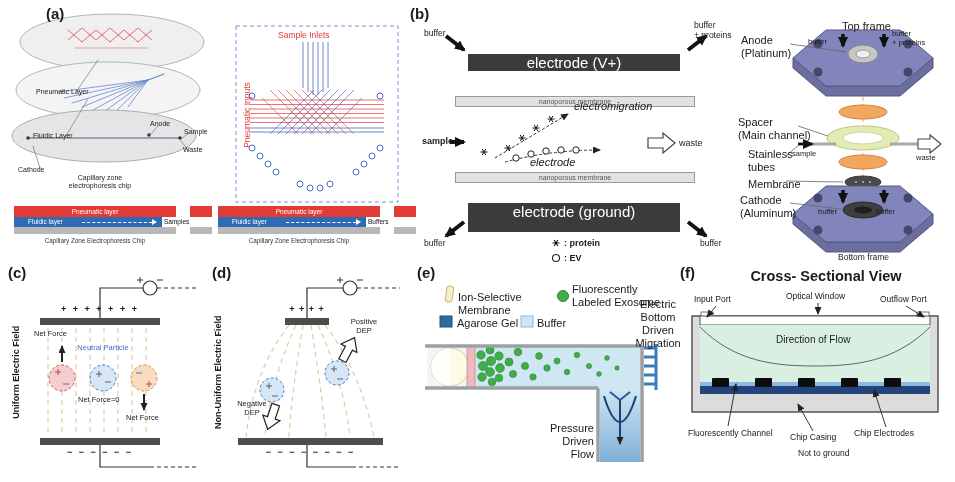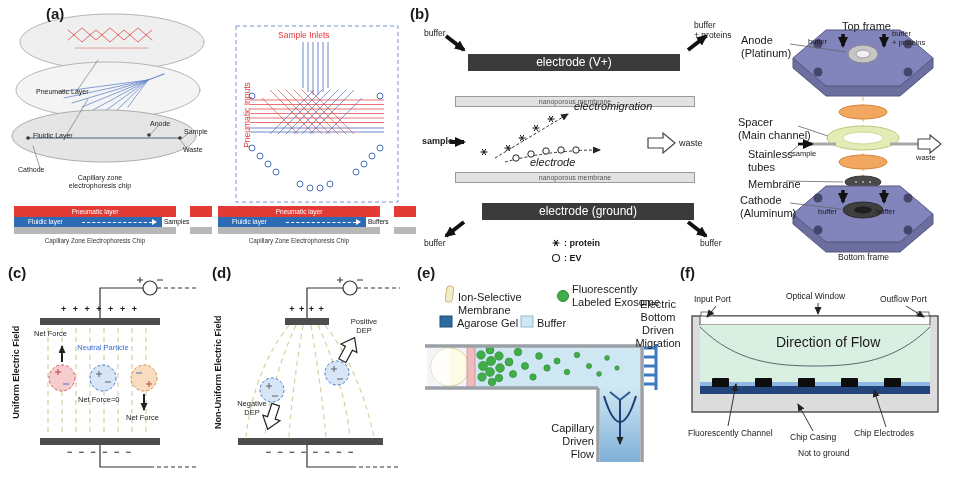--- a/index.html
+++ b/index.html
@@ -9,23 +9,23 @@
   .lbl{position:absolute;color:#1a1a1a;line-height:1.18;white-space:nowrap;
        font-family:"Liberation Sans",sans-serif;}
   .pre{white-space:pre-line;}
   .b{font-weight:bold;}
   .i{font-style:italic;}
   .c{text-align:center;}
   .r{color:#e03a3c;}
   .blue{color:#3a6fd8;}
   .rot{transform:rotate(-90deg);}
   .panel-label{font-size:15px;font-weight:bold;}.f7{font-size:7px}.f75{font-size:7.5px}.f8{font-size:11px}
-  .f85{font-size:8.5px}.f9{font-size:9px}.f95{font-size:14px}.f14{font-size:14.5px}
+  .f85{font-size:8.5px}.f9{font-size:9px}.f95{font-size:10px}.f14{font-size:14.5px}
   .bar{position:absolute;text-align:center;font-family:"Liberation Sans",sans-serif;}
-  .bar-dark{background:#3b3b3b;color:#fff;font-size:12px;}
+  .bar-dark{background:#3b3b3b;color:#fff;font-size:15px;}
   .bar-mem{background:#e2e2e2;border:1px solid #999;color:#555;font-size:7px;box-sizing:border-box;}
   .cs{position:absolute;width:198px;height:52px;}
   .cs>div{position:absolute;font-family:"Liberation Sans",sans-serif;}
   .cs-red{left:0;top:0;width:162px;height:11px;background:#e23b36;color:#fff;font-size:6.5px;line-height:11px;text-align:center;}
   .cs-blue{left:0;top:11px;width:148px;height:10px;background:#2e6bb5;color:#fff;font-size:6.5px;line-height:10px;padding-left:14px;box-sizing:border-box;}
   .cs-blue .cs-txt{position:relative;z-index:1;}
   .cs-dash{position:absolute;left:68px;right:10px;top:4.5px;border-top:1px dashed #fff;}
   .cs-head{position:absolute;right:5px;top:2px;width:0;height:0;border-left:5px solid #fff;
            border-top:3px solid transparent;border-bottom:3px solid transparent;}
   .cs-gray{left:0;top:21px;width:162px;height:7px;background:#b8b8b8;}
@@ -415,21 +415,21 @@
 <div class="lbl f85" style="left:424px;top:28px">buffer</div>
 <div class="lbl f85 pre" style="left:694px;top:20px">buffer
 + proteins</div>
 <div class="bar bar-dark" style="left:468px;top:54px;width:212px;height:17px;line-height:17px">electrode (V+)</div>
 <div class="bar bar-mem" style="left:455px;top:96px;width:240px;height:11px;line-height:9px">nanoporous membrane</div>
 <div class="lbl f9 b" style="left:422px;top:136px">sample</div>
 <div class="lbl f8 i" style="left:574px;top:100px">electromigration</div>
 <div class="lbl f8 i" style="left:530px;top:156px">electrode</div>
 <div class="lbl f9" style="left:679px;top:138px">waste</div>
 <div class="bar bar-mem" style="left:455px;top:172px;width:240px;height:11px;line-height:9px">nanoporous membrane</div>
-<div class="bar bar-dark" style="left:482px;top:203px;width:212px;height:17px;line-height:17px">electrode (ground)</div>
+<div class="bar bar-dark" style="left:468px;top:203px;width:212px;height:29px;line-height:17px">electrode (ground)</div>
 <div class="lbl f85" style="left:424px;top:238px">buffer</div>
 <div class="lbl f85" style="left:700px;top:238px">buffer</div>
 <div class="lbl f9 b" style="left:564px;top:238px">: protein</div>
 <div class="lbl f9 b" style="left:564px;top:253px">: EV</div>
 
 <div class="lbl f8 pre" style="left:741px;top:34px">Anode
 (Platinum)</div>
 <div class="lbl f8" style="left:842px;top:20px">Top frame</div>
 <div class="lbl f75" style="left:808px;top:38px">buffer</div>
 <div class="lbl f75 pre" style="left:892px;top:30px">buffer
@@ -468,24 +468,25 @@
 <div class="lbl panel-label" style="left:417px;top:264px">(e)</div>
 <div class="lbl f8 pre" style="left:458px;top:291px">Ion-Selective
 Membrane</div>
 <div class="lbl f8 pre" style="left:572px;top:283px">Fluorescently
 Labeled Exosome</div>
 <div class="lbl f8" style="left:457px;top:317px">Agarose Gel</div>
 <div class="lbl f8" style="left:537px;top:317px">Buffer</div>
 <div class="lbl f8 pre c" style="left:628px;top:298px;width:60px">Electric
 Bottom Driven
 Migration</div>
-<div class="lbl f8 pre" style="left:536px;top:422px;width:58px;text-align:right">Capillary
+<div class="lbl f8 pre" style="left:536px;top:422px;width:58px;text-align:right">Pressure
 Driven Flow</div>
 
 <div class="lbl panel-label" style="left:680px;top:264px">(f)</div>
+<div class="lbl b c f14" style="left:706px;top:268px;width:240px">Cross- Sectional View</div>
 <div class="lbl f85" style="left:694px;top:294px">Input Port</div>
 <div class="lbl f85" style="left:786px;top:291px">Optical Window</div>
 <div class="lbl f85" style="left:880px;top:294px">Outflow Port</div>
 <div class="lbl f95" style="left:776px;top:334px">Direction of Flow</div>
 <div class="lbl f85" style="left:688px;top:428px">Fluorescently Channel</div>
 <div class="lbl f85" style="left:790px;top:432px">Chip Casing</div>
 <div class="lbl f85" style="left:798px;top:448px">Not to ground</div>
 <div class="lbl f85" style="left:854px;top:428px">Chip Electrodes</div>
 
 </div>

